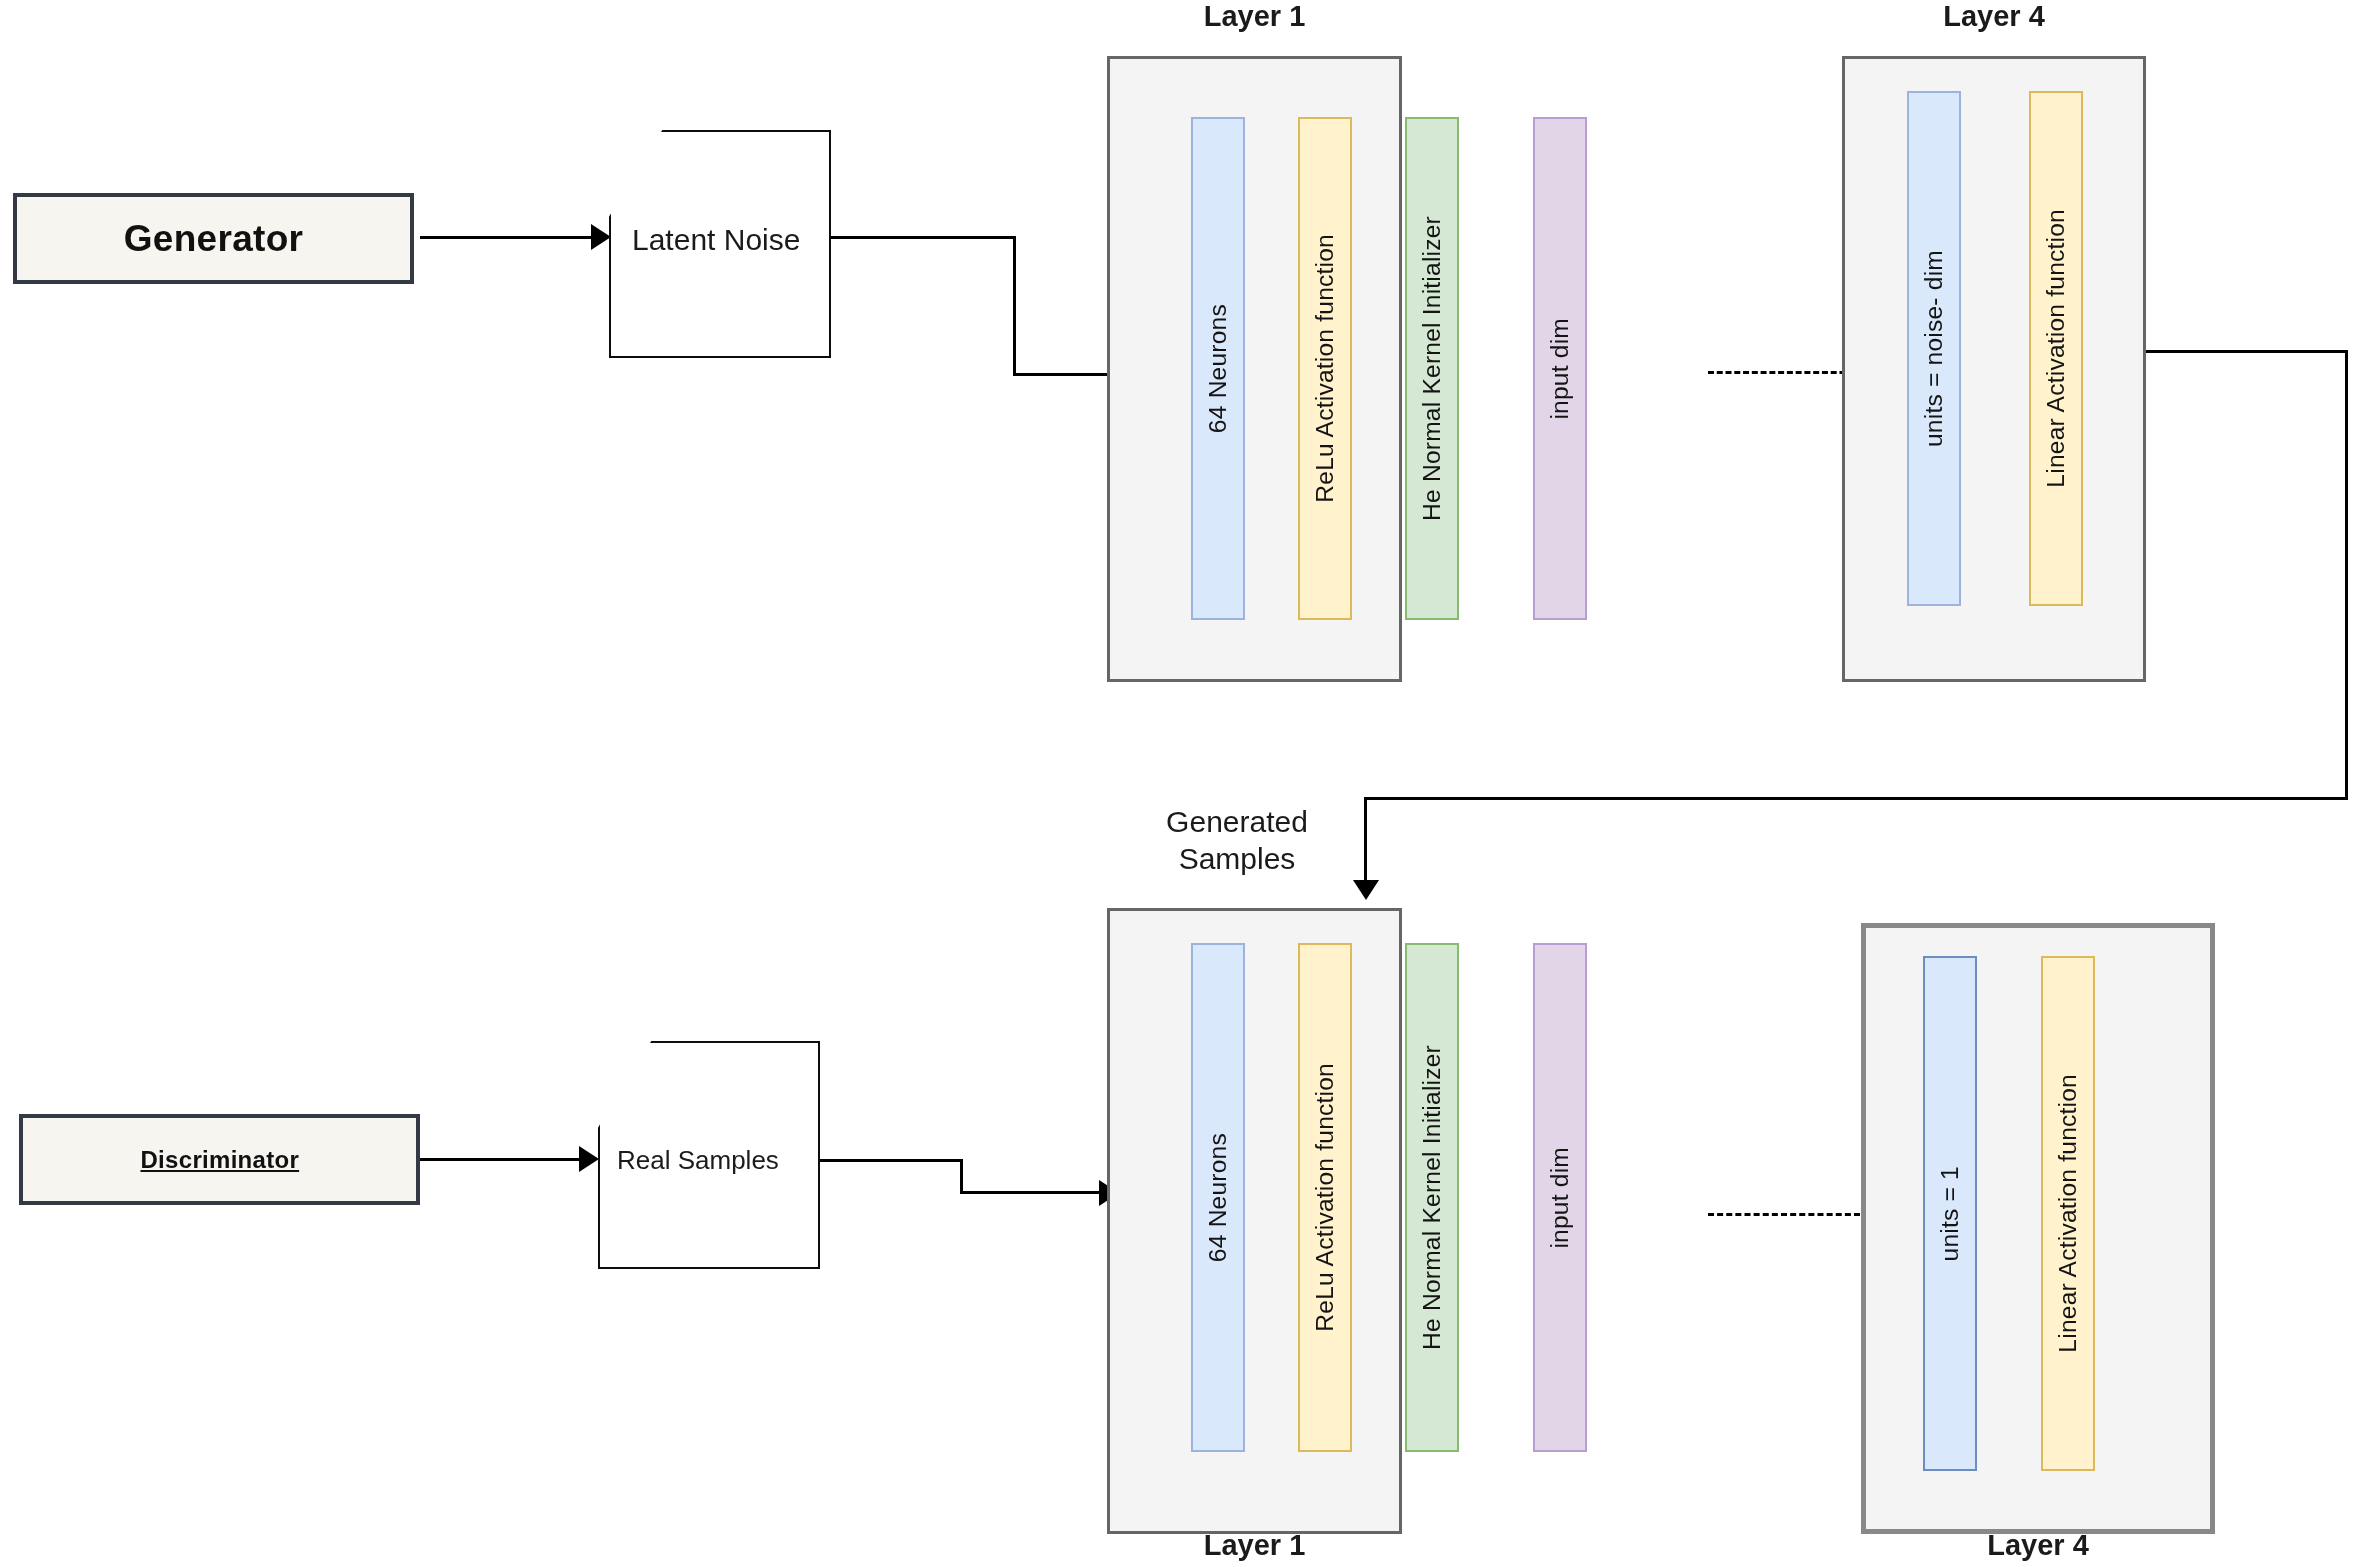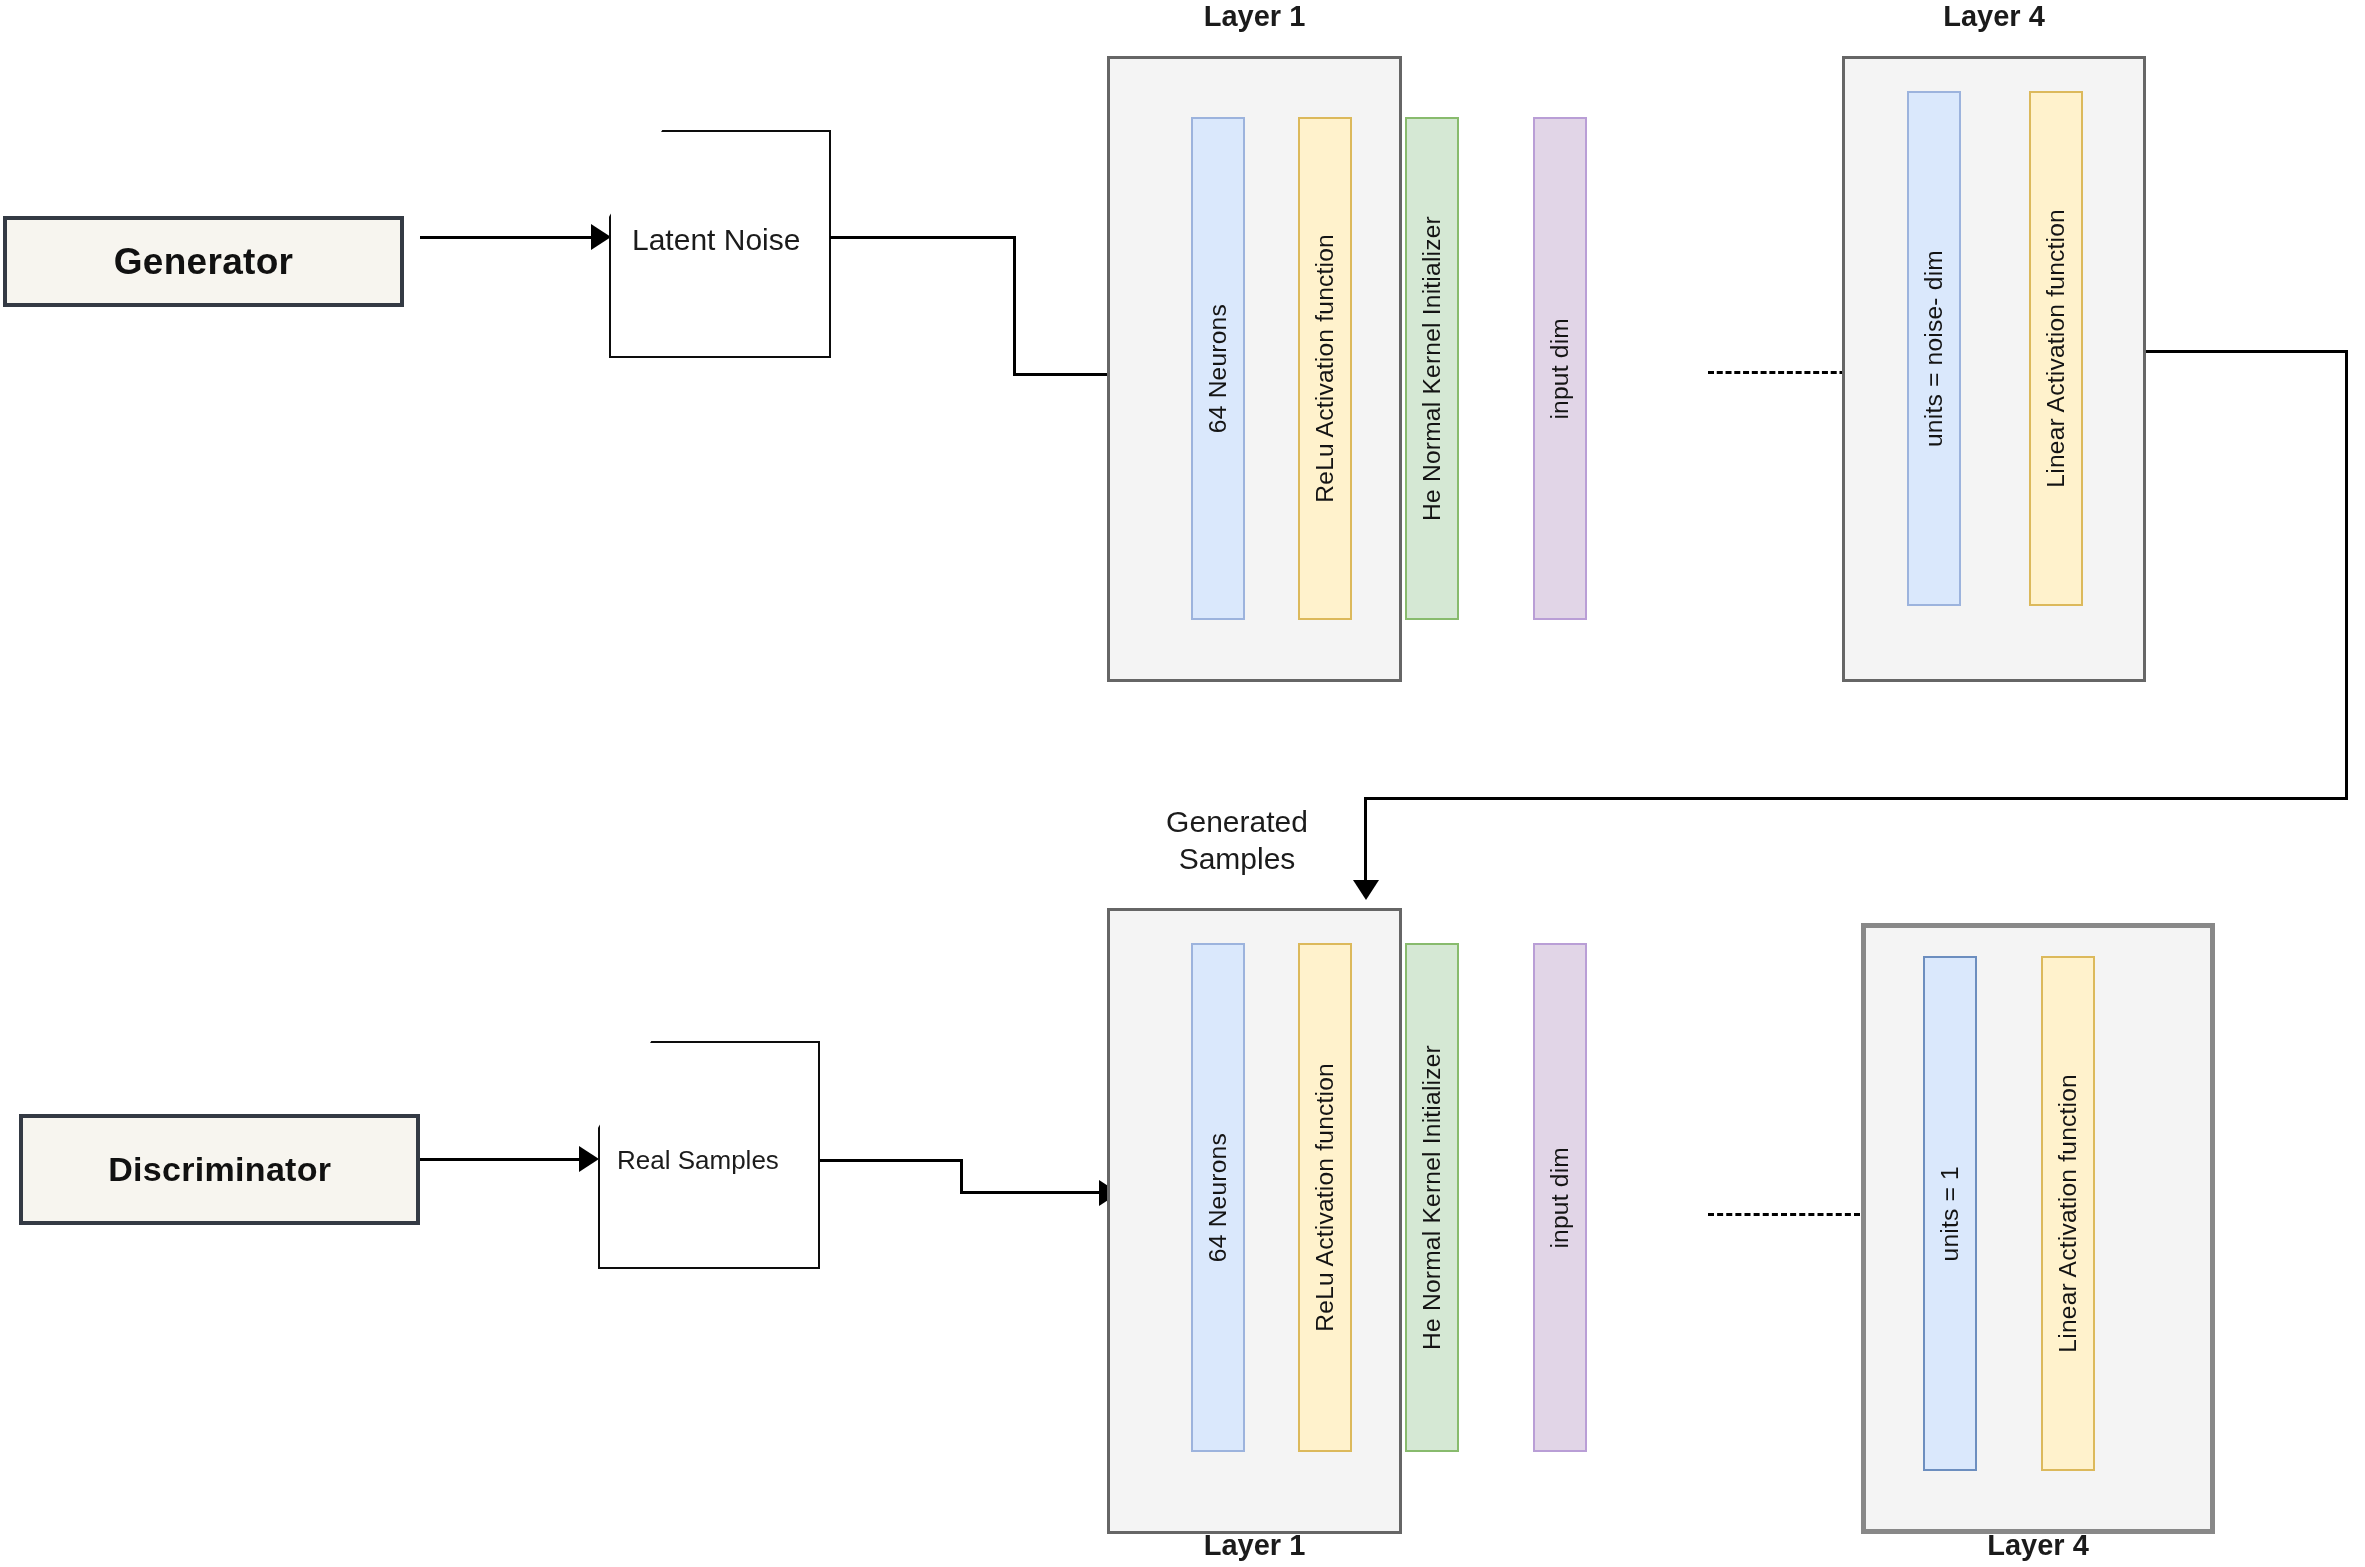--- a/index.html
+++ b/index.html
@@ -101,21 +101,21 @@
     text-align:center;
     line-height:1.22;
     white-space:pre-line;
   }
 </style>
 </head>
 <body>
 
 <div id="stage">
 
-  <div class="role-box" style="left:3px;top:193px;width:401px;height:91px;font-size:37px;margin-top:23px;">
+  <div class="role-box" style="left:13px;top:193px;width:401px;height:91px;font-size:37px;">
     <span>Generator</span>
   </div>
 
   <div class="hline" style="left:420px;top:236px;width:184px;"></div>
   <div class="arrow-r" style="left:591px;top:224px;"></div>
 
   <div class="doc-shape" style="left:609px;top:130px;width:222px;height:228px;"></div>
   <div class="doc-label" style="left:632px;top:223px;font-size:30px;">Latent Noise</div>
 
   <div class="hline" style="left:830px;top:236px;width:185px;"></div>
@@ -152,21 +152,21 @@
 
   <div class="hline" style="left:2146px;top:350px;width:202px;"></div>
   <div class="vline" style="left:2345px;top:350px;height:450px;"></div>
   <div class="hline" style="left:1364px;top:797px;width:984px;"></div>
   <div class="vline" style="left:1364px;top:797px;height:91px;"></div>
   <div class="arrow-d" style="left:1353px;top:880px;"></div>
 
   <div class="caption" style="left:1129px;top:804px;width:216px;font-size:30px;">Generated
 Samples</div>
 
-  <div class="role-box" style="left:19.3px;top:1114px;width:401px;height:111px;font-size:34px;">
+  <div class="role-box" style="left:19.3px;top:1114px;width:401px;height:91px;font-size:24px;text-decoration:underline;">
     <span>Discriminator</span>
   </div>
 
   <div class="hline" style="left:420px;top:1158px;width:170px;"></div>
   <div class="arrow-r" style="left:579px;top:1146px;"></div>
 
   <div class="doc-shape" style="left:598px;top:1041px;width:222px;height:228px;"></div>
   <div class="doc-label" style="left:617px;top:1145px;font-size:26px;">Real Samples</div>
 
   <div class="hline" style="left:820px;top:1159px;width:143px;"></div>

